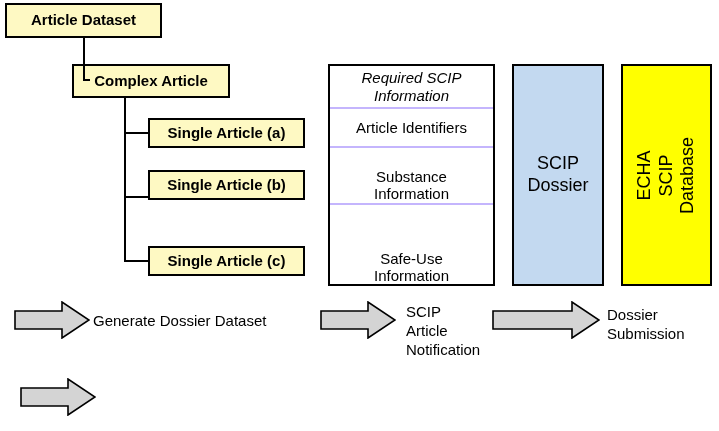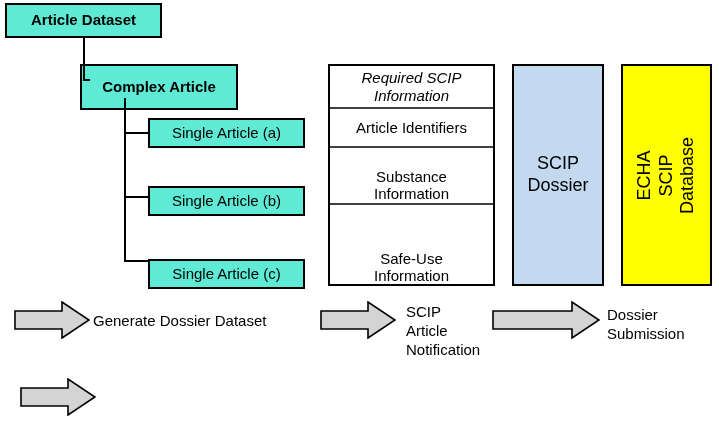--- a/index.html
+++ b/index.html
@@ -18,69 +18,69 @@
   #diagram {
     position: absolute;
     left: 0; top: 0;
     width: 719px;
     height: 431px;
   }
   .box {
     position: absolute;
     box-sizing: border-box;
     border: 2px solid #000000;
-    background: #5eead4;
+    background: #fef9c3;
     display: flex;
     align-items: center;
     justify-content: center;
     text-align: center;
     line-height: 1.12;
   }
   .box-bold {
     font-weight: bold;
     font-size: 15px;
   }
   .box-plain {
-    font-weight: normal;
+    font-weight: bold;
     font-size: 15px;
   }
   
   #box-article-dataset {
     left: 5px; top: 3px; width: 157px; height: 35px;
   }
   #box-complex-article {
-    left: 80px; top: 64px; width: 158px; height: 46px;
+    left: 72px; top: 64px; width: 158px; height: 34px;
   }
   .single-article {
     left: 148px; width: 157px; height: 30px;
   }
   #box-single-a { top: 118px; }
-  #box-single-b { top: 186px; }
-  #box-single-c { top: 246px; margin-top: 13px; }
+  #box-single-b { top: 170px; }
+  #box-single-c { top: 246px; }
 
   
   #scip-table {
     position: absolute;
     left: 328px; top: 64px;
     width: 167px; height: 222px;
     box-sizing: border-box;
     border: 2px solid #000000;
     background: #ffffff;
     display: flex;
     flex-direction: column;
   }
   .scip-row {
     box-sizing: border-box;
     display: flex;
     align-items: center;
     justify-content: center;
     text-align: center;
     font-size: 15px;
     line-height: 1.15;
-    border-bottom: 2px solid #404040;
+    border-bottom: 2px solid #c4b5fd;
   }
   .scip-row:last-child { border-bottom: none; }
   #scip-row-0 { height: 70px; font-style: italic; }
   #scip-row-1 { height: 62px; }
   #scip-row-2 { height: 50px; }
   #scip-row-3 { height: 46px; }
 
   
   #box-scip-dossier {
     position: absolute;

